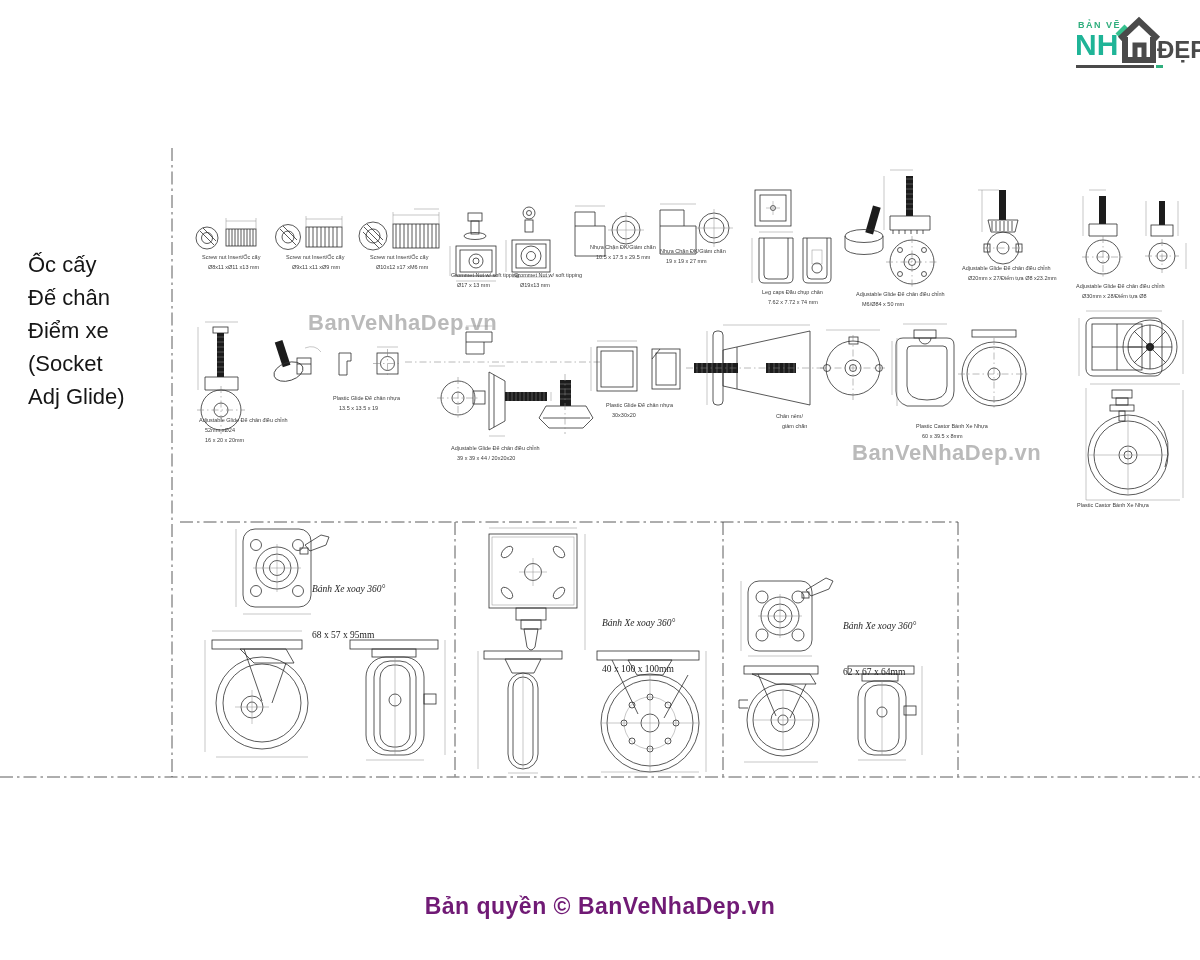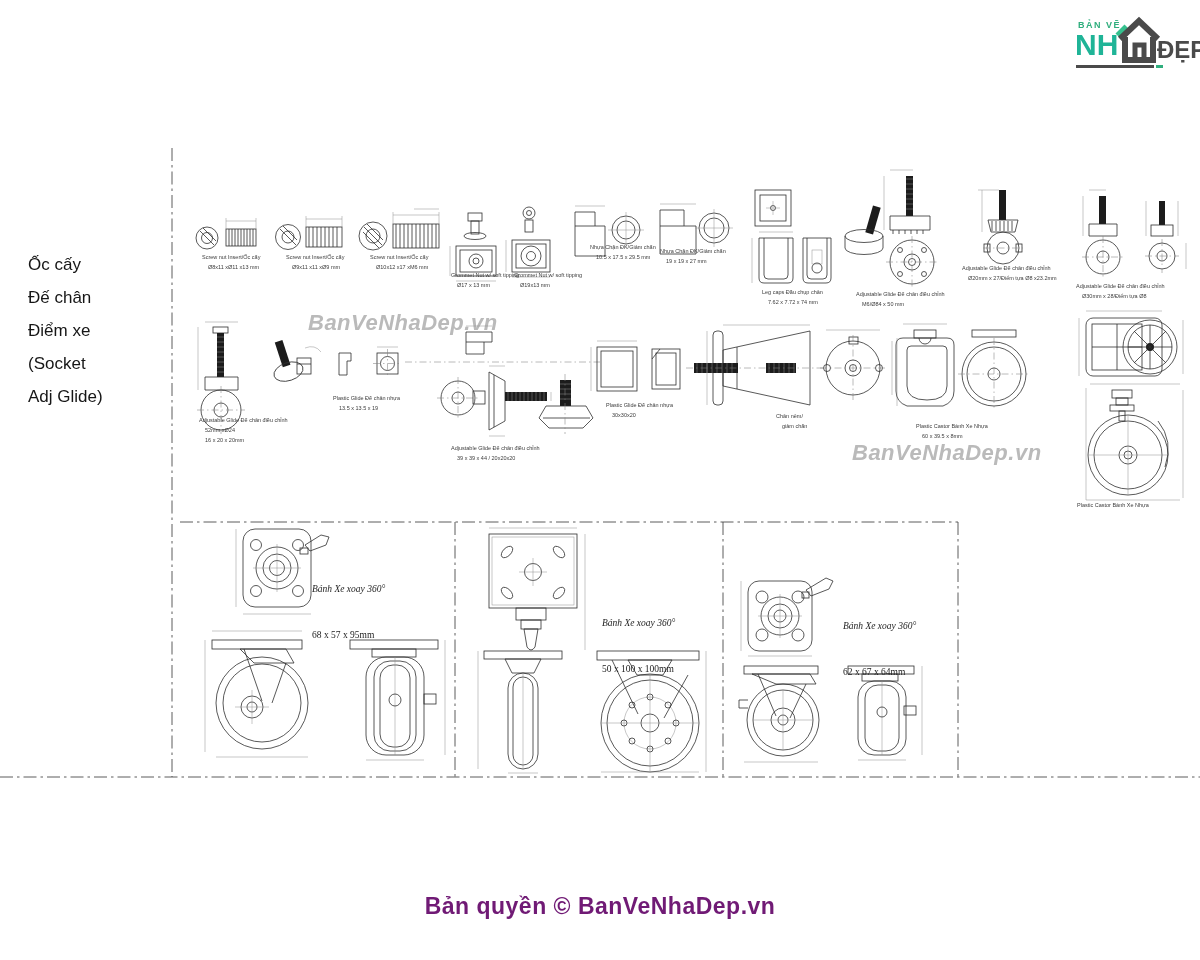--- a/index.html
+++ b/index.html
@@ -6,28 +6,28 @@
   .page{position:relative;width:1200px;height:936px;background:#ffffff;overflow:hidden;
         font-family:"Liberation Sans",sans-serif;}
   
   .cad{position:absolute;left:0;top:0;}
   .cad g{stroke:#2e2e2e;fill:none;stroke-width:.8;stroke-linecap:butt;stroke-linejoin:miter;}
   .cad .tn{stroke:#8f8f8f;stroke-width:.5;}
   .cad .bk{fill:#1c1c1c;stroke:none;}
   .cad .dd{stroke:#4a4a4a;stroke-width:.9;stroke-dasharray:13 4 2.5 4;fill:none;}
   .cad .dt{stroke:#808080;stroke-width:.55;stroke-dasharray:7 3 1.5 3;fill:none;}
   
-  .title-block{position:absolute;left:28px;top:248px;font-size:17px;line-height:33px;color:#161616;}
+  .title-block{position:absolute;left:28px;top:248px;font-size:22px;line-height:33px;color:#161616;}
   .lbl{position:absolute;font-size:5.5px;line-height:10px;color:#3c3c3c;white-space:nowrap;}
   .lbl .l2,.lbl .l3{display:block;padding-left:6px;}
   .plabel{position:absolute;font-family:"Liberation Serif",serif;font-size:9.5px;line-height:12px;
           color:#222;font-style:italic;white-space:nowrap;}
   .plabel .l2{display:block;font-style:normal;font-weight:400;margin-top:34px;}
   .watermark{position:absolute;font-size:22px;font-weight:600;color:#bababa;letter-spacing:.5px;
-             white-space:nowrap;font-style:italic;}
+             white-space:nowrap;}
   .footer{position:absolute;left:0;right:0;top:893px;text-align:center;font-size:23px;font-weight:700;
           color:#701a75;text-shadow:1px 1px 0 #ffffff,2px 2px 0 rgba(255,255,255,.9);letter-spacing:.5px;}
   
   .logo{position:absolute;left:1072px;top:8px;width:122px;height:66px;}
   .logo .top-line{position:absolute;left:6px;top:12px;font-size:9px;font-weight:700;color:#2fae7d;
                   letter-spacing:1.5px;}
   .logo .nh{position:absolute;left:3px;top:20px;font-size:30px;font-weight:800;color:#1fb497;}
   .logo .dep{position:absolute;left:85px;top:28px;font-size:24px;font-weight:800;color:#4a4a4a;}
   .logo .house{position:absolute;left:42px;top:4px;}
   .logo .bar-dark{position:absolute;left:4px;top:57px;width:78px;height:3px;background:#4a4a4a;}
@@ -560,21 +560,21 @@
   <div class="lbl" style="left:1077px;top:500px;">
     <span class="l1">Plastic Castor Bánh Xe Nhựa</span>
   </div>
 
   <div class="plabel" style="left:312px;top:583px;">
     <span class="l1">Bánh Xe xoay 360°</span>
     <span class="l2">68 x 57 x 95mm</span>
   </div>
   <div class="plabel" style="left:602px;top:617px;">
     <span class="l1">Bánh Xe xoay 360°</span>
-    <span class="l2">50 x 100 x 100mm</span>
+    <span class="l2">40 x 100 x 100mm</span>
   </div>
   <div class="plabel" style="left:843px;top:620px;">
     <span class="l1">Bánh Xe xoay 360°</span>
     <span class="l2">62 x 67 x 64mm</span>
   </div>
 
   <div class="footer">Bản quyền © BanVeNhaDep.vn</div>
 
 </div>
 

